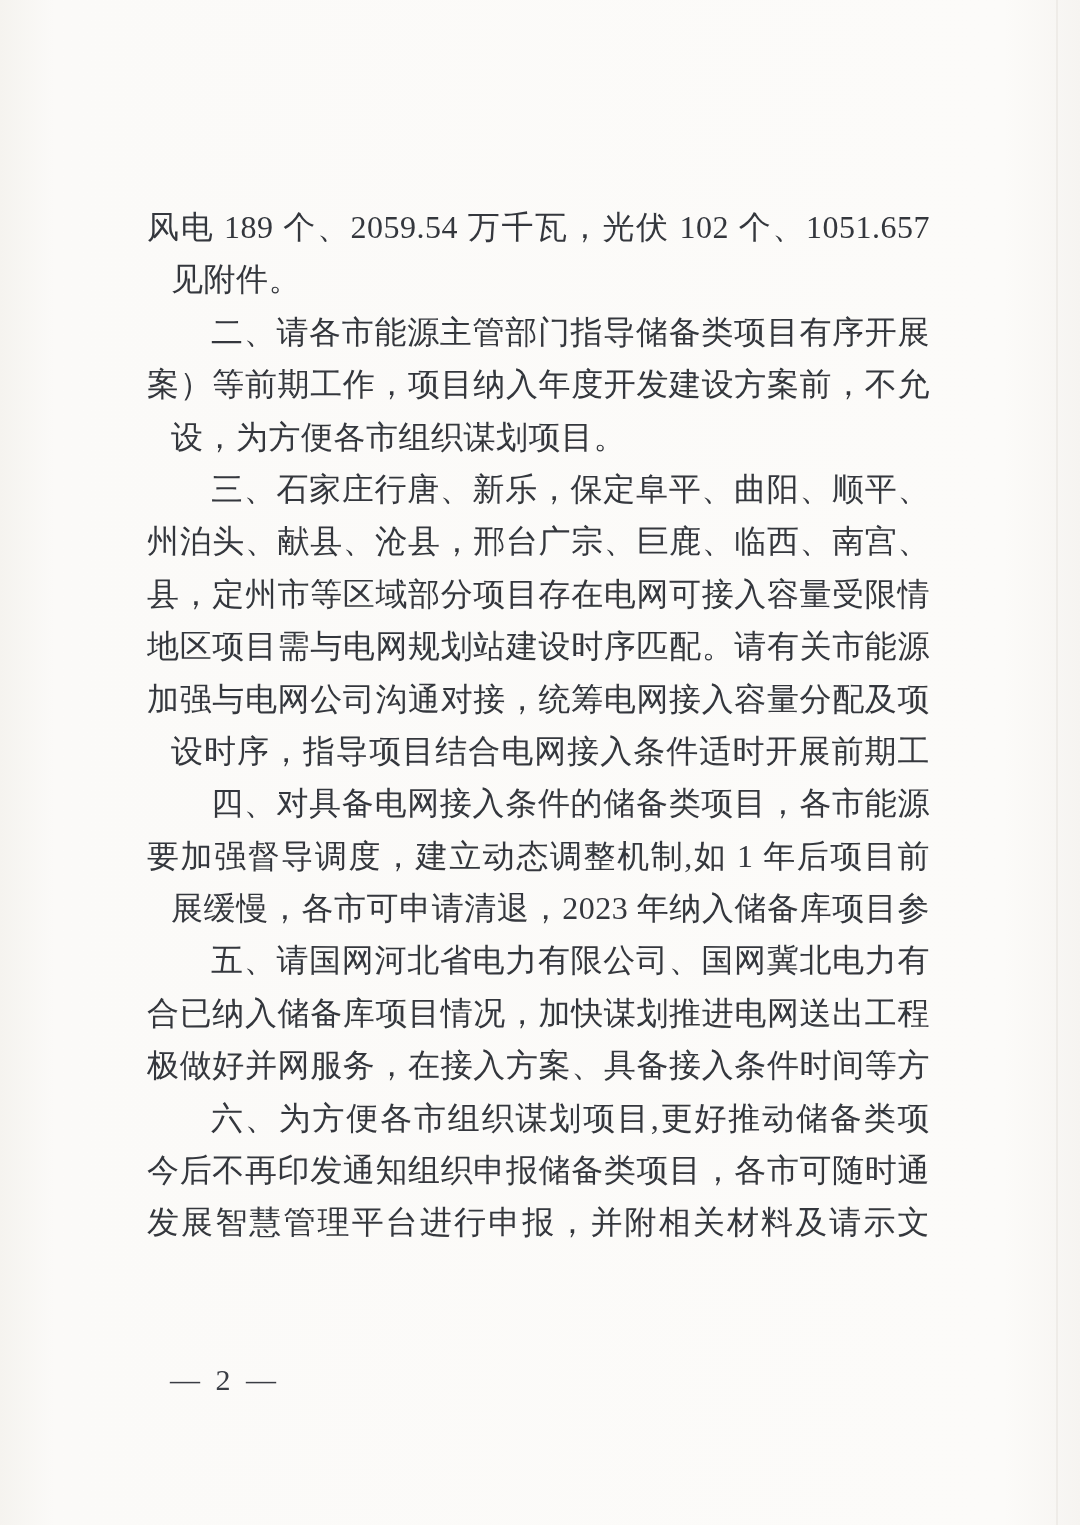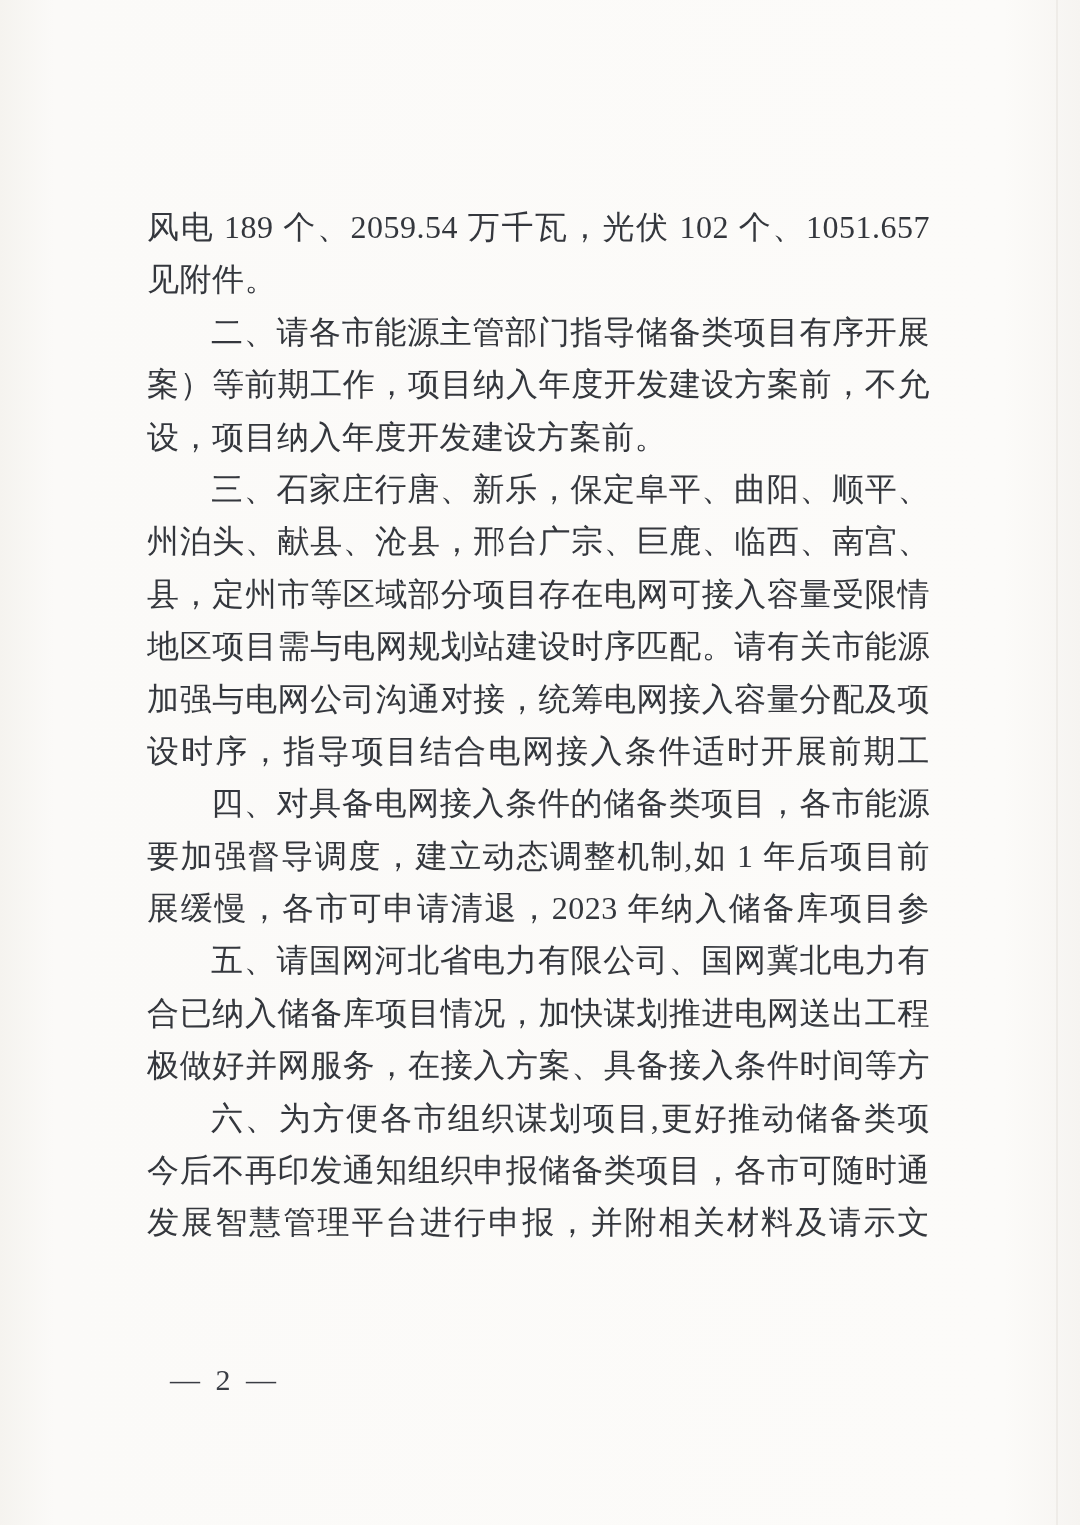--- a/index.html
+++ b/index.html
@@ -43,41 +43,42 @@
     text-justify: inter-character;
     white-space: normal;
     overflow: hidden;
     color: #34373d;
   }
   .line.indent {
     text-indent: 2em;
   }
   .line.para-end {
     text-align-last: left;
+    margin-left: 24px;
   }
   .page-number {
     position: absolute;
     left: 170px;
     top: 1363px;
     font-size: 30px;
     letter-spacing: 4px;
     color: #3a3d44;
   }
 </style>
 </head>
 <body>
 
 <div class="page">
   <div class="scan-line"></div>
   <div class="text-block" id="doc-lines">
       <div class="line">风电 189 个、2059.54 万千瓦，光伏 102 个、1051.657 万千瓦,详</div>
       <div class="line para-end">见附件。</div>
       <div class="line indent">二、请各市能源主管部门指导储备类项目有序开展核准（备</div>
       <div class="line">案）等前期工作，项目纳入年度开发建设方案前，不允许开工建</div>
-      <div class="line para-end">设，项目纳入年度开发建设方案前。</div>
+      <div class="line para-end">设，为方便各市组织谋划项目。</div>
       <div class="line indent">三、石家庄行唐、新乐，保定阜平、曲阳、顺平、唐县，沧</div>
       <div class="line">州泊头、献县、沧县，邢台广宗、巨鹿、临西、南宫、清河、威</div>
       <div class="line">县，定州市等区域部分项目存在电网可接入容量受限情况；部分</div>
       <div class="line">地区项目需与电网规划站建设时序匹配。请有关市能源主管部门</div>
       <div class="line">加强与电网公司沟通对接，统筹电网接入容量分配及项目开发建</div>
       <div class="line para-end">设时序，指导项目结合电网接入条件适时开展前期工作。</div>
       <div class="line indent">四、对具备电网接入条件的储备类项目，各市能源主管部门</div>
       <div class="line">要加强督导调度，建立动态调整机制,如 1 年后项目前期工作仍进</div>
       <div class="line para-end">展缓慢，各市可申请清退，2023 年纳入储备库项目参照执行。</div>
       <div class="line indent">五、请国网河北省电力有限公司、国网冀北电力有限公司结</div>

